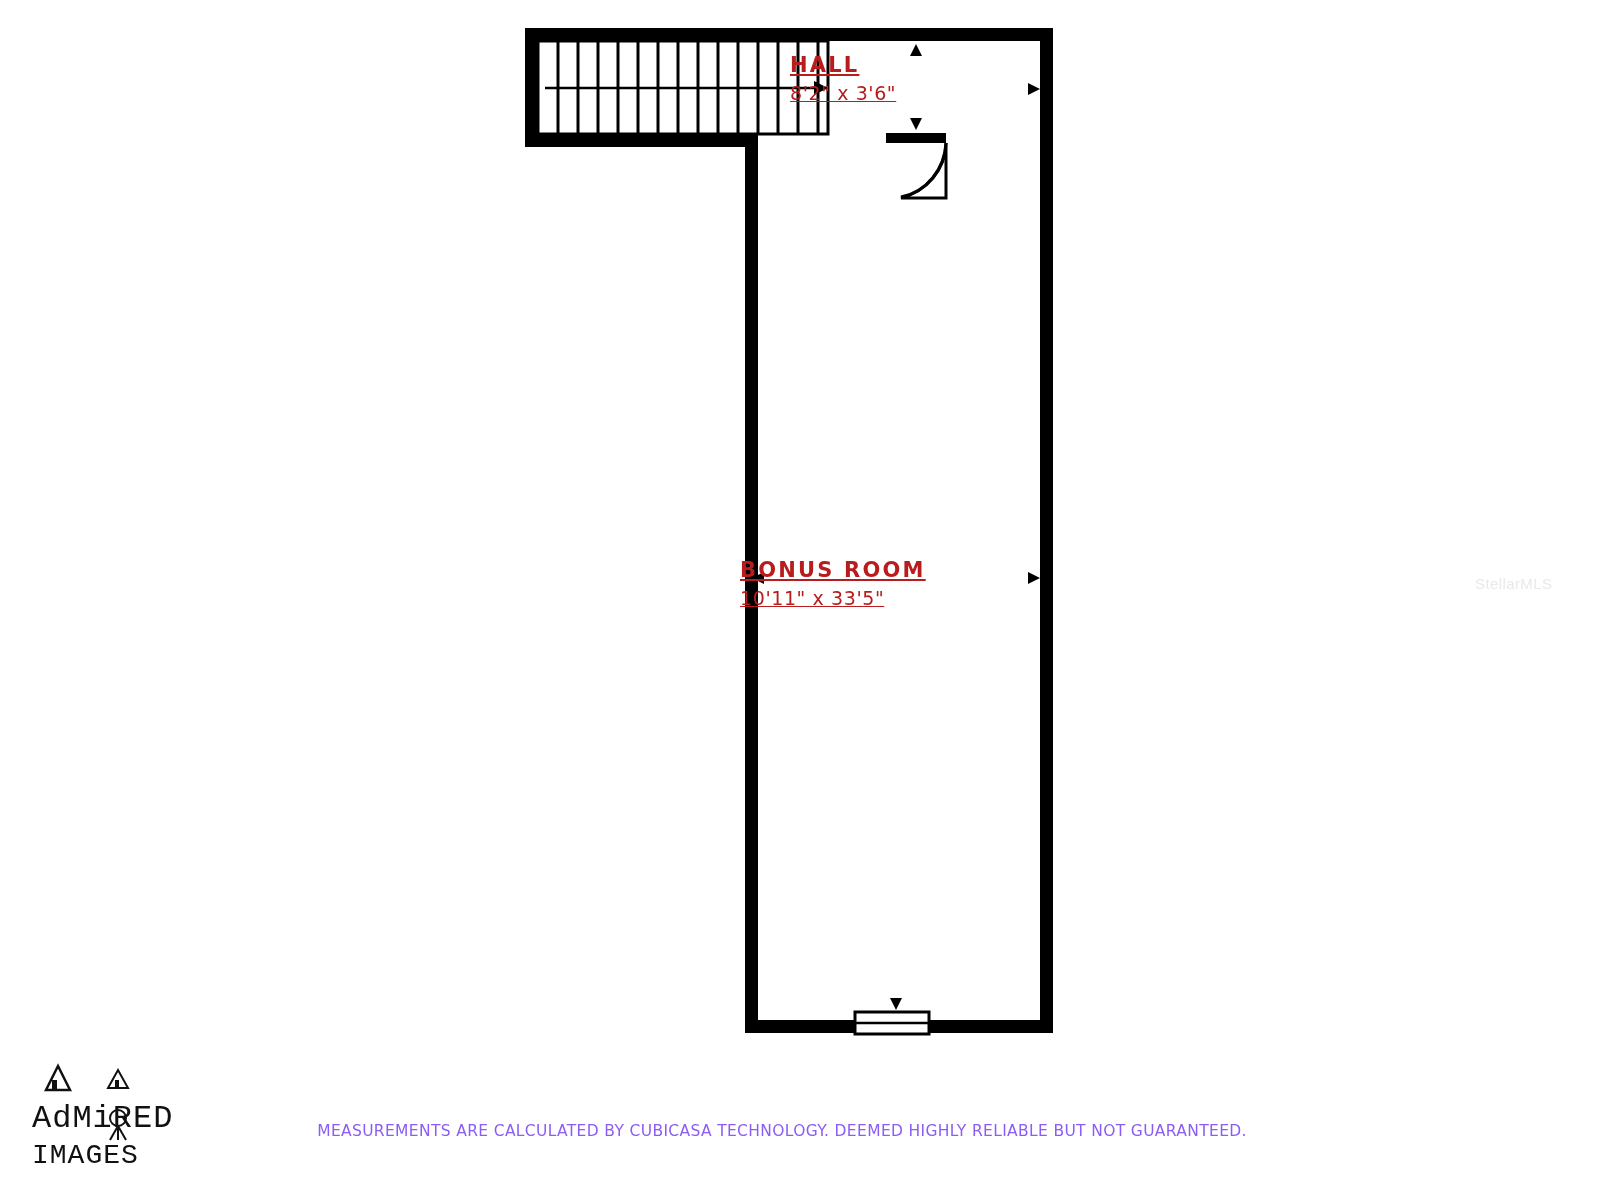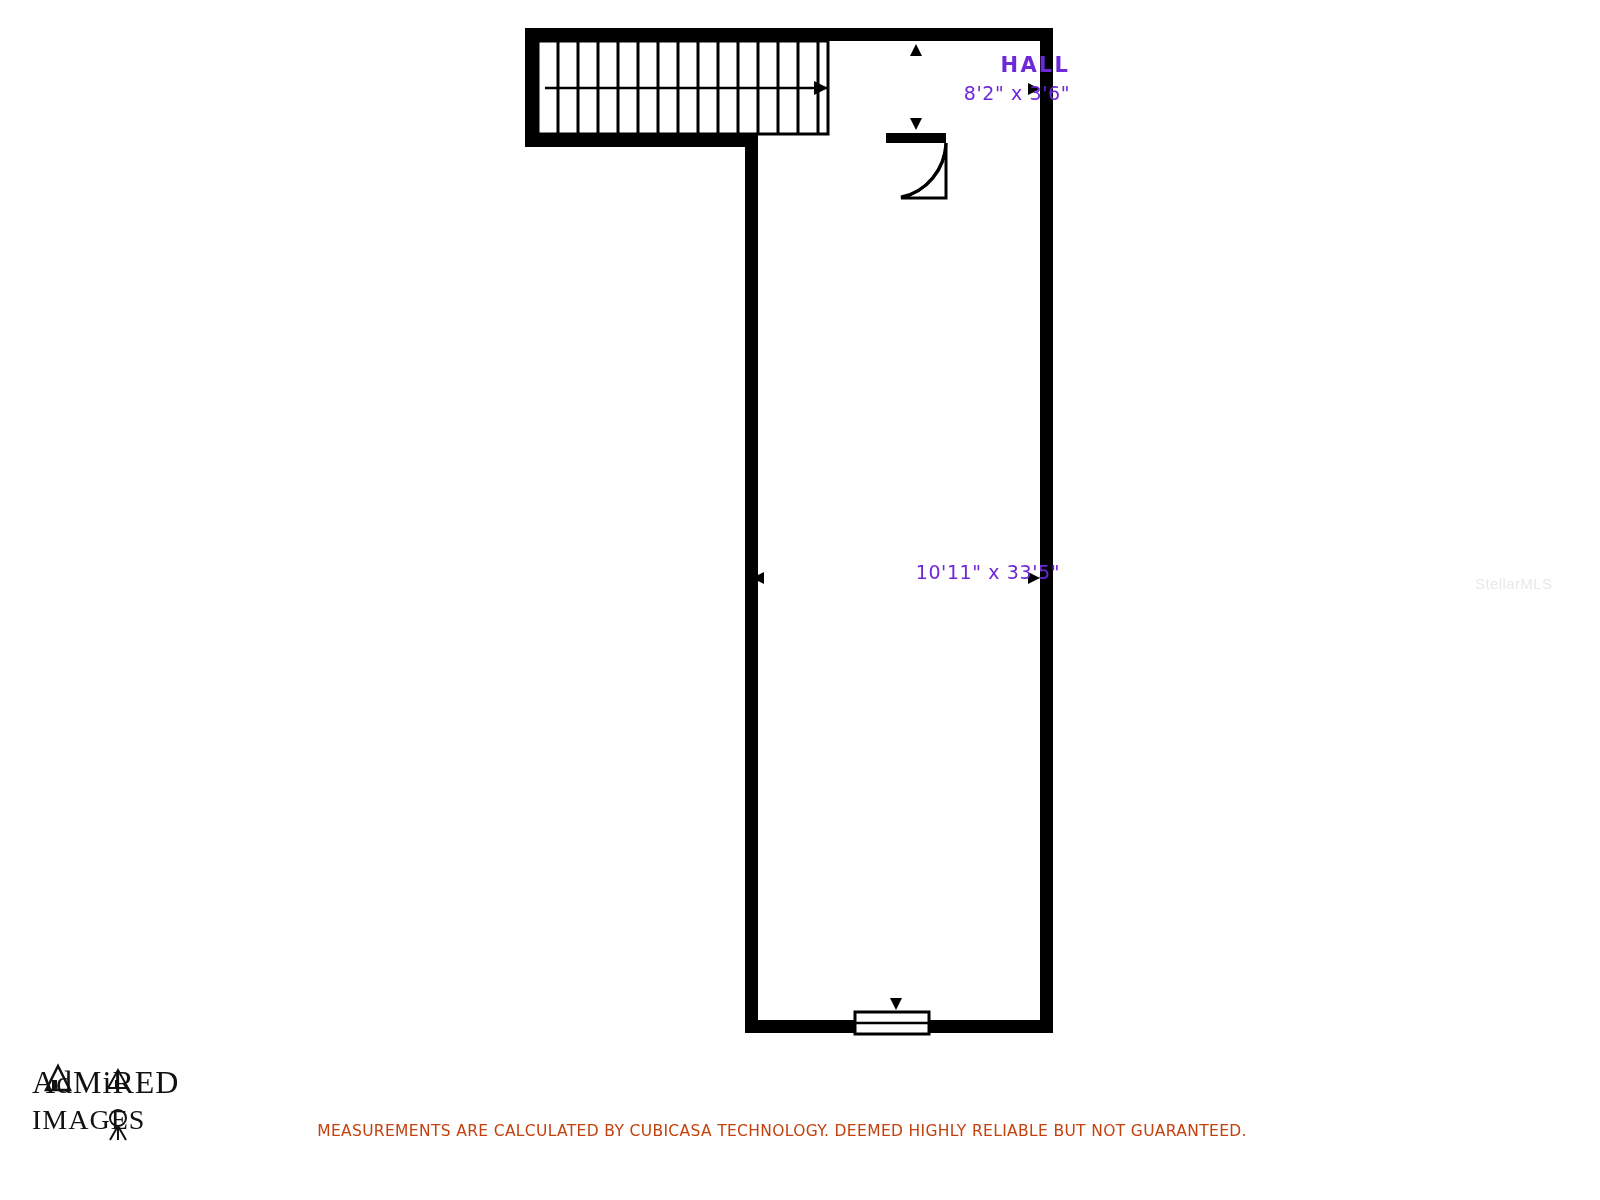--- a/index.html
+++ b/index.html
@@ -21,24 +21,25 @@
     position: absolute;
     left: 0;
     top: 0;
     width: 1600px;
     height: 1200px;
   }
 
   
   .room-label {
     position: absolute;
-    text-align: right;
+    text-align: left;
     letter-spacing: 1.4px;
-    color: #6d28d9;
+    color: #b91c1c;
     white-space: nowrap;
+    text-decoration: underline;
   }
   .room-name {
     font-size: 21px;
     font-weight: 600;
     letter-spacing: 2.2px;
     line-height: 1.25;
   }
   .room-dims {
     font-size: 19px;
     font-weight: 400;
@@ -74,23 +75,24 @@
   #logo {
     position: absolute;
     left: 32px;
     top: 1060px;
     width: 200px;
     height: 90px;
   }
   .logo-line {
     position: absolute;
     left: 0;
-    font-family: Liberation Serif, serif;
+    font-family: Liberation Mono, monospace;
     color: #111111;
     white-space: nowrap;
+    margin-top: 36px;
   }
   #logo-line-1 {
     top: 4px;
     font-size: 32px;
     letter-spacing: 1px;
   }
   #logo-line-2 {
     top: 44px;
     font-size: 28px;
     letter-spacing: 1px;
@@ -98,21 +100,21 @@
 
   
   #disclaimer {
     position: absolute;
     left: 0;
     top: 1122px;
     width: 1564px;
     text-align: center;
     font-size: 15.5px;
     letter-spacing: 0.35px;
-    color: #c2410c;
+    color: #8b5cf6;
     font-family: "DejaVu Sans", sans-serif;
   }
 </style>
 </head>
 <body>
 
 <svg id="floorplan" viewBox="0 0 1600 1200">
 
   <g>
 
@@ -182,20 +184,21 @@
     <polygon points="896,1010 890,998 902,998" fill="#000000"></polygon>
   </g>
 </svg>
 
 <div class="room-label" id="label-hall">
   <div class="room-name">HALL</div>
   <div class="room-dims">8'2" x 3'6"</div>
 </div>
 
 <div class="room-label" id="label-bonus">
+  <div class="room-name">BONUS ROOM</div>
   <div class="room-dims">10'11" x 33'5"</div>
 </div>
 
 <div id="watermark">StellarMLS</div>
 
 <div id="logo">
   <svg width="200" height="90" viewBox="0 0 200 90" style="position:absolute;left:0;top:0;">
 
     <polygon points="14,30 26,6 38,30" fill="#ffffff" stroke="#111111" stroke-width="2.5"></polygon>
     <rect x="20" y="20" width="5" height="10" fill="#111111"></rect>

